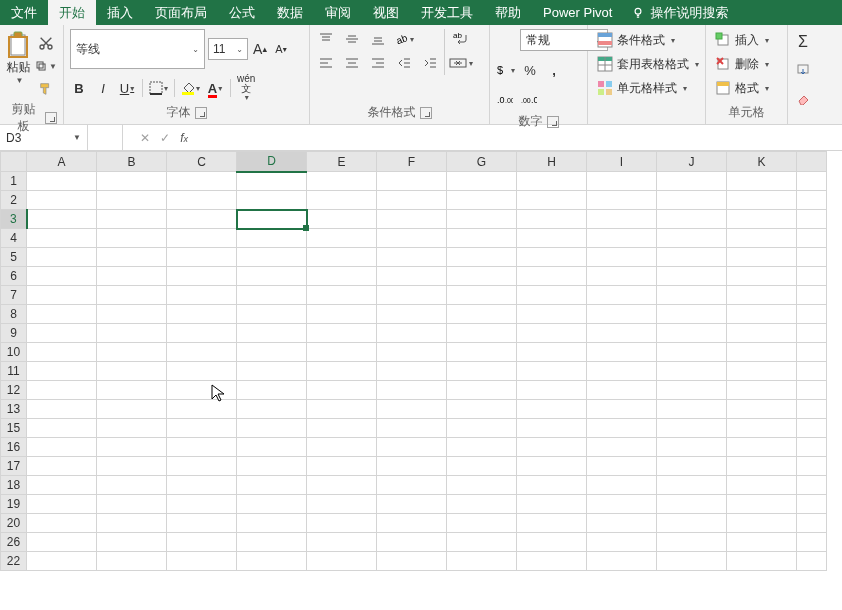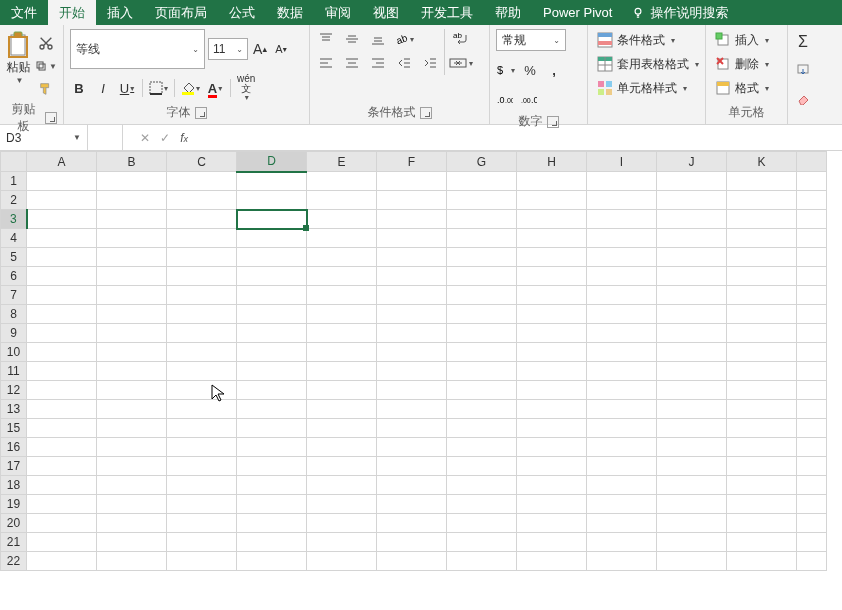--- a/index.html
+++ b/index.html
@@ -30,21 +30,21 @@
   .fontsize { width: 40px; height: 22px; border: 1px solid #ababab; background: #fff; display: flex; align-items: center; padding: 0 4px; font-size: 12px; justify-content: space-between; }
   .font-row2 { display: flex; align-items: center; gap: 6px; }
   .fbtn { min-width: 18px; height: 22px; display: flex; align-items: center; justify-content: center; cursor: pointer; font-size: 13px; position: relative; }
   .fbtn .caret { margin-left: 1px; }
   .sep { width: 1px; height: 18px; background: #ccc; }
 
   .align-col { display: flex; flex-direction: column; gap: 4px; }
   .align-row { display: flex; gap: 6px; }
   .abtn { width: 20px; height: 20px; display: flex; align-items: center; justify-content: center; cursor: pointer; }
 
-  .numfmt { width: 70px; height: 22px; border: 1px solid #ababab; background: #fff; display: flex; align-items: center; justify-content: space-between; padding: 0 5px; font-size: 12px; }
+  .numfmt { width: 88px; height: 22px; border: 1px solid #ababab; background: #fff; display: flex; align-items: center; justify-content: space-between; padding: 0 5px; font-size: 12px; margin-left: 24px; }
   .num-row { display: flex; gap: 6px; margin-top: 4px; }
 
   .style-item, .cell-item { display: flex; align-items: center; gap: 4px; height: 22px; padding: 0 3px; cursor: pointer; font-size: 12px; white-space: nowrap; }
   .style-col { display: flex; flex-direction: column; gap: 2px; }
 
   
   .fxbar { height: 26px; border-bottom: 1px solid #d4d4d4; display: flex; align-items: stretch; background: #fff; gap: 9px; }
   .namebox { width: 88px; border-right: 1px solid #d4d4d4; display: flex; align-items: center; padding: 0 6px; font-size: 12px; justify-content: space-between; }
   .fxbtns { width: 26px; border-right: 1px solid #d4d4d4; }
   .fxbtn-group { display: flex; align-items: center; padding: 0 8px; gap: 10px; color: #a0a0a0; }
@@ -713,21 +713,21 @@
           <td></td>
           <td></td>
           <td></td>
           <td></td>
           <td></td>
           <td></td>
           <td></td>
           <td></td>
         </tr>
         <tr>
-          <th>21</th>
+          <th>26</th>
           <td></td>
           <td></td>
           <td></td>
           <td></td>
           <td></td>
           <td></td>
           <td></td>
           <td></td>
           <td></td>
           <td></td>

